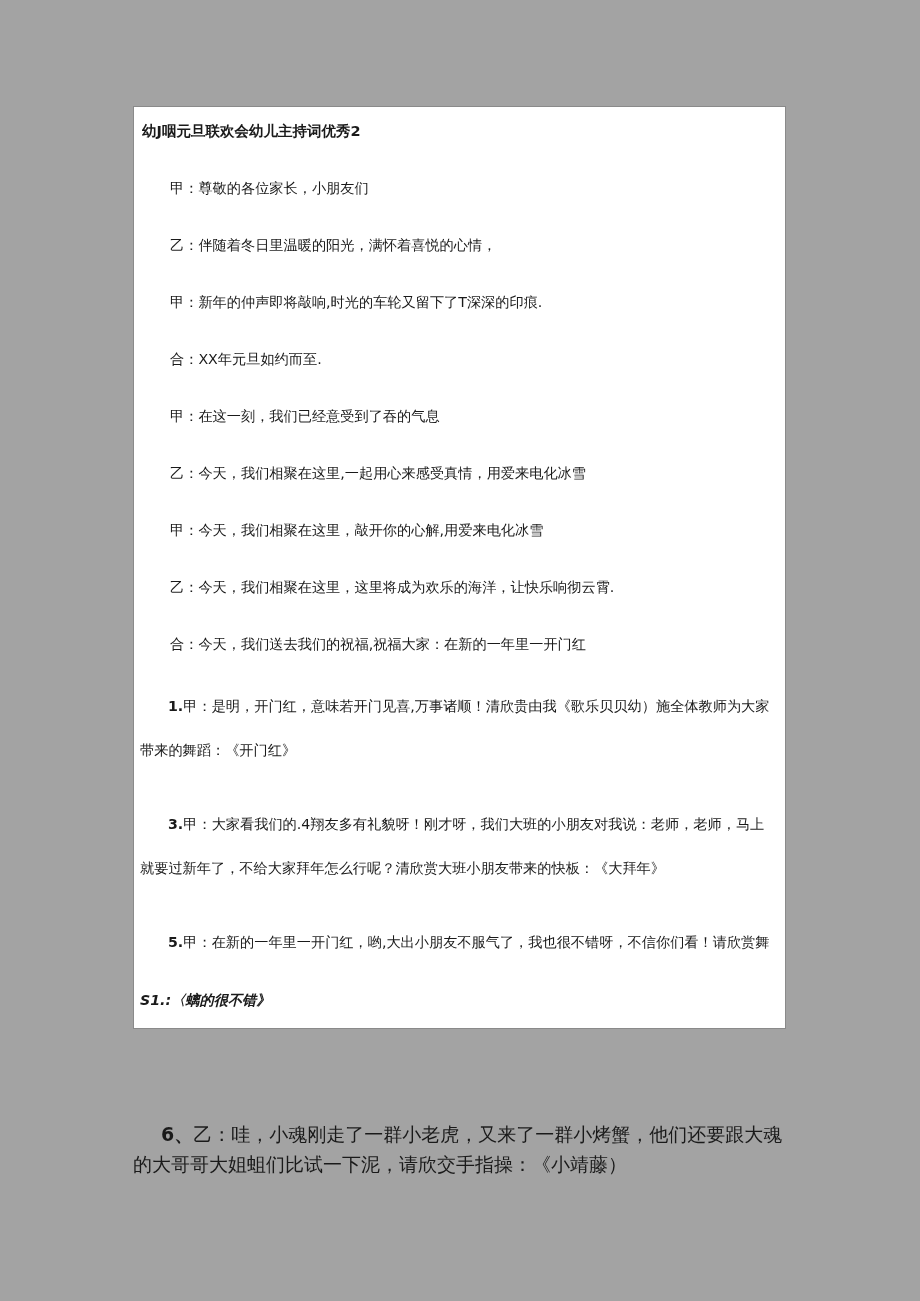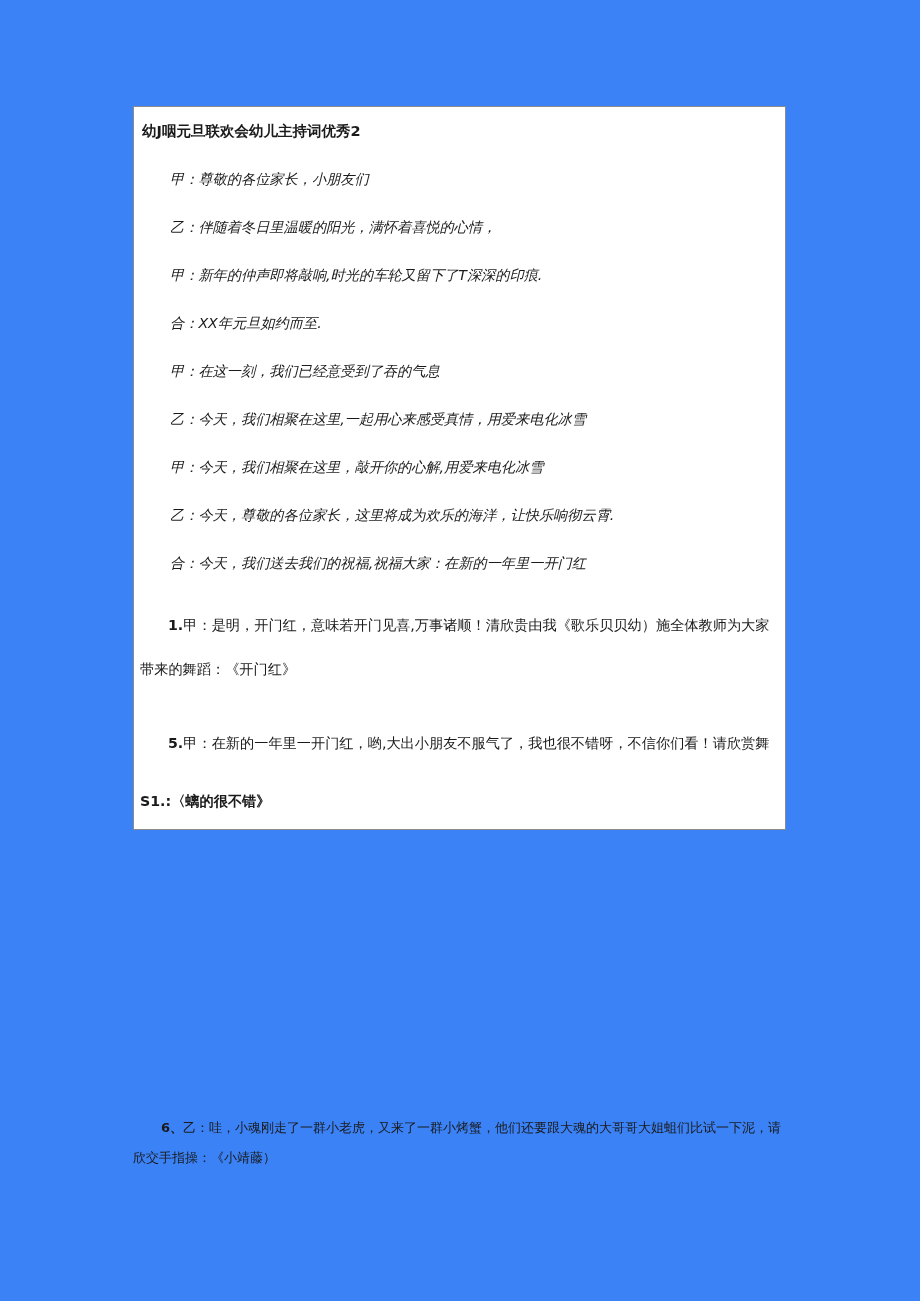--- a/index.html
+++ b/index.html
@@ -16,21 +16,21 @@
     overflow: hidden;
     position: relative;
   }
 
   .page {
     position: absolute;
     left: 0;
     top: 0;
     width: 920px;
     height: 1301px;
-    background: #3b82f6;
+    background: #a3a3a3;
   }
 
   
   .doc-box {
     position: absolute;
     left: 133px;
     top: 106px;
     width: 653px;
     box-sizing: border-box;
     border: 1px solid #8a8a8a;
@@ -57,24 +57,23 @@
     font-size: 14.2px;
     line-height: 20px;
     margin: 0;
     padding: 0;
     color: #1a1a1a;
     word-break: break-all;
   }
 
   
   .dialogue {
-    margin-top: 28px;
+    margin-top: 37px;
     text-indent: 30px;
     white-space: nowrap;
-    font-style: italic;
   }
   .dialogue:first-of-type {
     margin-top: 26px;
   }
 
   
   .item {
     margin-top: 30px;
     text-indent: 28px;
     line-height: 44px;
@@ -83,21 +82,21 @@
   .item .num {
     font-weight: 700;
   }
 
   
   .outside {
     position: absolute;
     left: 133px;
     top: 1100px;
     width: 660px;
-    font-size: 13px;
+    font-size: 19px;
     line-height: 30px;
     text-indent: 28px;
     color: #1a1a1a;
     word-break: break-all;
   }
   .outside .num {
     font-weight: 700;
   }
 </style>
 </head>
@@ -110,30 +109,31 @@
 
       <p class="title-line">幼J咽元旦联欢会幼儿主持词优秀2</p>
 
       <p class="para dialogue">甲：尊敬的各位家长，小朋友们</p>
       <p class="para dialogue">乙：伴随着冬日里温暖的阳光，满怀着喜悦的心情，</p>
       <p class="para dialogue">甲：新年的仲声即将敲响,时光的车轮又留下了T深深的印痕.</p>
       <p class="para dialogue">合：XX年元旦如约而至.</p>
       <p class="para dialogue">甲：在这一刻，我们已经意受到了吞的气息</p>
       <p class="para dialogue">乙：今天，我们相聚在这里,一起用心来感受真情，用爱来电化冰雪</p>
       <p class="para dialogue">甲：今天，我们相聚在这里，敲开你的心解,用爱来电化冰雪</p>
-      <p class="para dialogue">乙：今天，尊敬的各位家长，这里将成为欢乐的海洋，让快乐响彻云霄.</p>
+      <p class="para dialogue">乙：今天，我们相聚在这里，这里将成为欢乐的海洋，让快乐响彻云霄.</p>
       <p class="para dialogue">合：今天，我们送去我们的祝福,祝福大家：在新的一年里一开门红</p>
 
       <p class="para item"><span class="num">1.</span><span>甲：是明，开门红，意味若开门见喜,万事诸顺！清欣贵由我《歌乐贝贝幼）施全体教师为大家带来的舞蹈：《开门红》</span></p>
 
 
+      <p class="para item"><span class="num">3.</span><span>甲：大家看我们的.4翔友多有礼貌呀！刚才呀，我们大班的小朋友对我说：老师，老师，马上就要过新年了，不给大家拜年怎么行呢？清欣赏大班小朋友带来的快板：《大拜年》</span></p>
 
 
       <p class="para item"><span class="num">5.</span><span>甲：在新的一年里一开门红，哟,大出小朋友不服气了，我也很不错呀，不信你们看！请欣赏舞</span></p>
 
-      <p class="para" style="margin-top:26px;font-weight:700;line-height:20px;">S1.:〈螭的很不错》</p>
+      <p class="para" style="margin-top:26px;font-weight:700;line-height:20px;font-style:italic;">S1.:〈螭的很不错》</p>
 
     </div>
   </div>
 
   <p class="outside"><span class="num">6、</span><span>乙：哇，小魂刚走了一群小老虎，又来了一群小烤蟹，他们还要跟大魂的大哥哥大姐蛆们比试一下泥，请欣交手指操：《小靖藤）</span></p>
 
 </div>
 
 </body></html>

